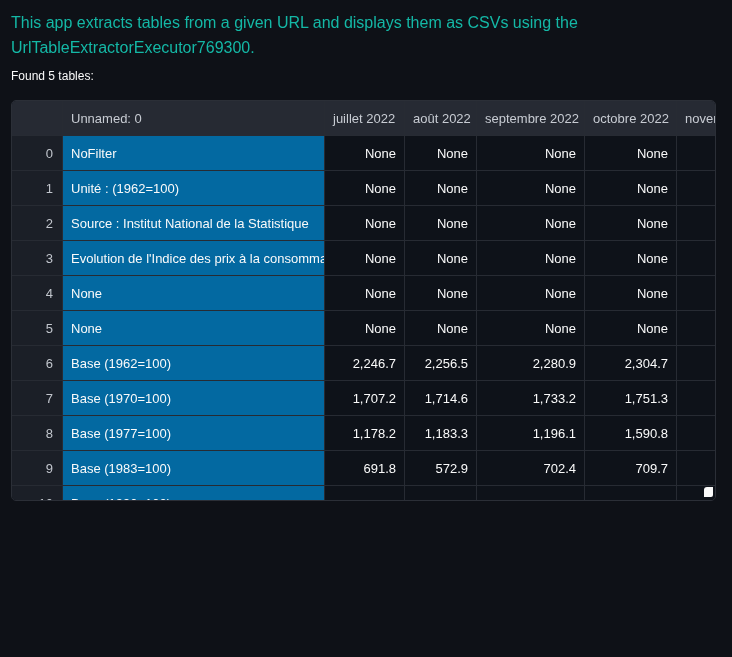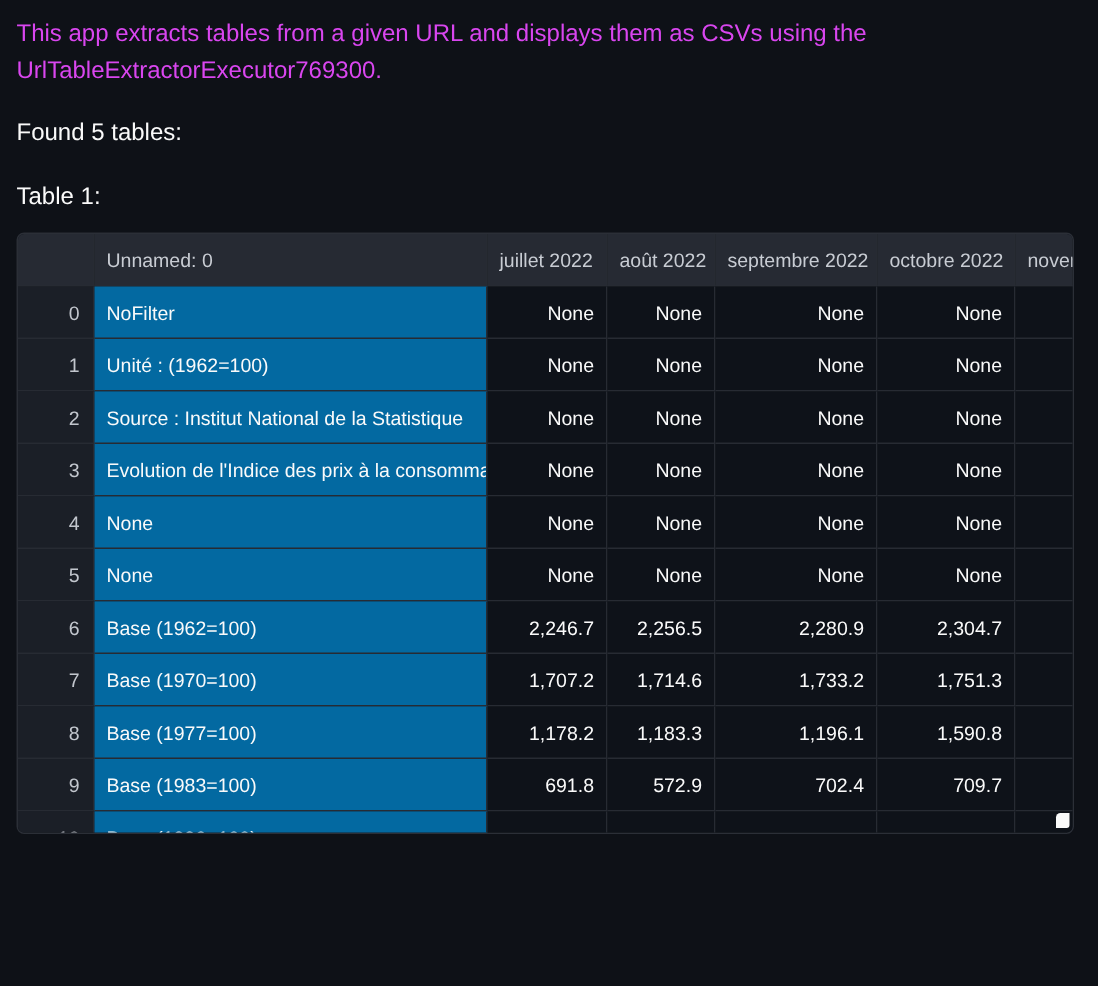--- a/index.html
+++ b/index.html
@@ -14,21 +14,21 @@
   }
   .app {
     padding: 10px 17px 0 11px;
     box-sizing: border-box;
     width: 732px;
   }
   .intro {
     font-size: 16px;
     line-height: 25px;
     margin: 0;
-    color: #d946ef;
+    color: #14b8a6;
   }
   .url-label {
     display: block;
     margin: 22px 0 8px 0;
     font-size: 14px;
     line-height: 17px;
     color: #fafafa;
   }
   .url-input {
     display: block;
@@ -38,22 +38,22 @@
     background: #262730;
     border: 1px solid #e0504b;
     border-radius: 8px;
     padding: 0 12px;
     font-family: "Liberation Sans", "DejaVu Sans", sans-serif;
     font-size: 16px;
     color: #fafafa;
     outline: none;
   }
   .found-text {
-    margin: 19px 0 0 0;
-    font-size: 16px;
+    margin: 7px 0 0 0;
+    font-size: 12px;
     line-height: 19px;
   }
   .table-title {
     margin: 24px 0 0 0;
     font-size: 16px;
     line-height: 19px;
   }
   .df {
     position: relative;
     margin-top: 14px;
@@ -120,21 +120,20 @@
 <body>
 
 <div class="app">
 
   <p class="intro">This app extracts tables from a given URL and displays them as CSVs using the UrlTableExtractorExecutor769300.</p>
 
 
 
   <p class="found-text">Found 5 tables:</p>
 
-  <p class="table-title">Table 1:</p>
 
   <div class="df">
     <table class="grid">
       <thead>
         <tr>
             <th class="idx-h" style="width: 51px;"></th>
             <th class="col-h" style="width: 262px;">Unnamed: 0</th>
             <th class="col-h" style="width: 80px;">juillet 2022</th>
             <th class="col-h" style="width: 72px;">août 2022</th>
             <th class="col-h" style="width: 108px;">septembre 2022</th>

